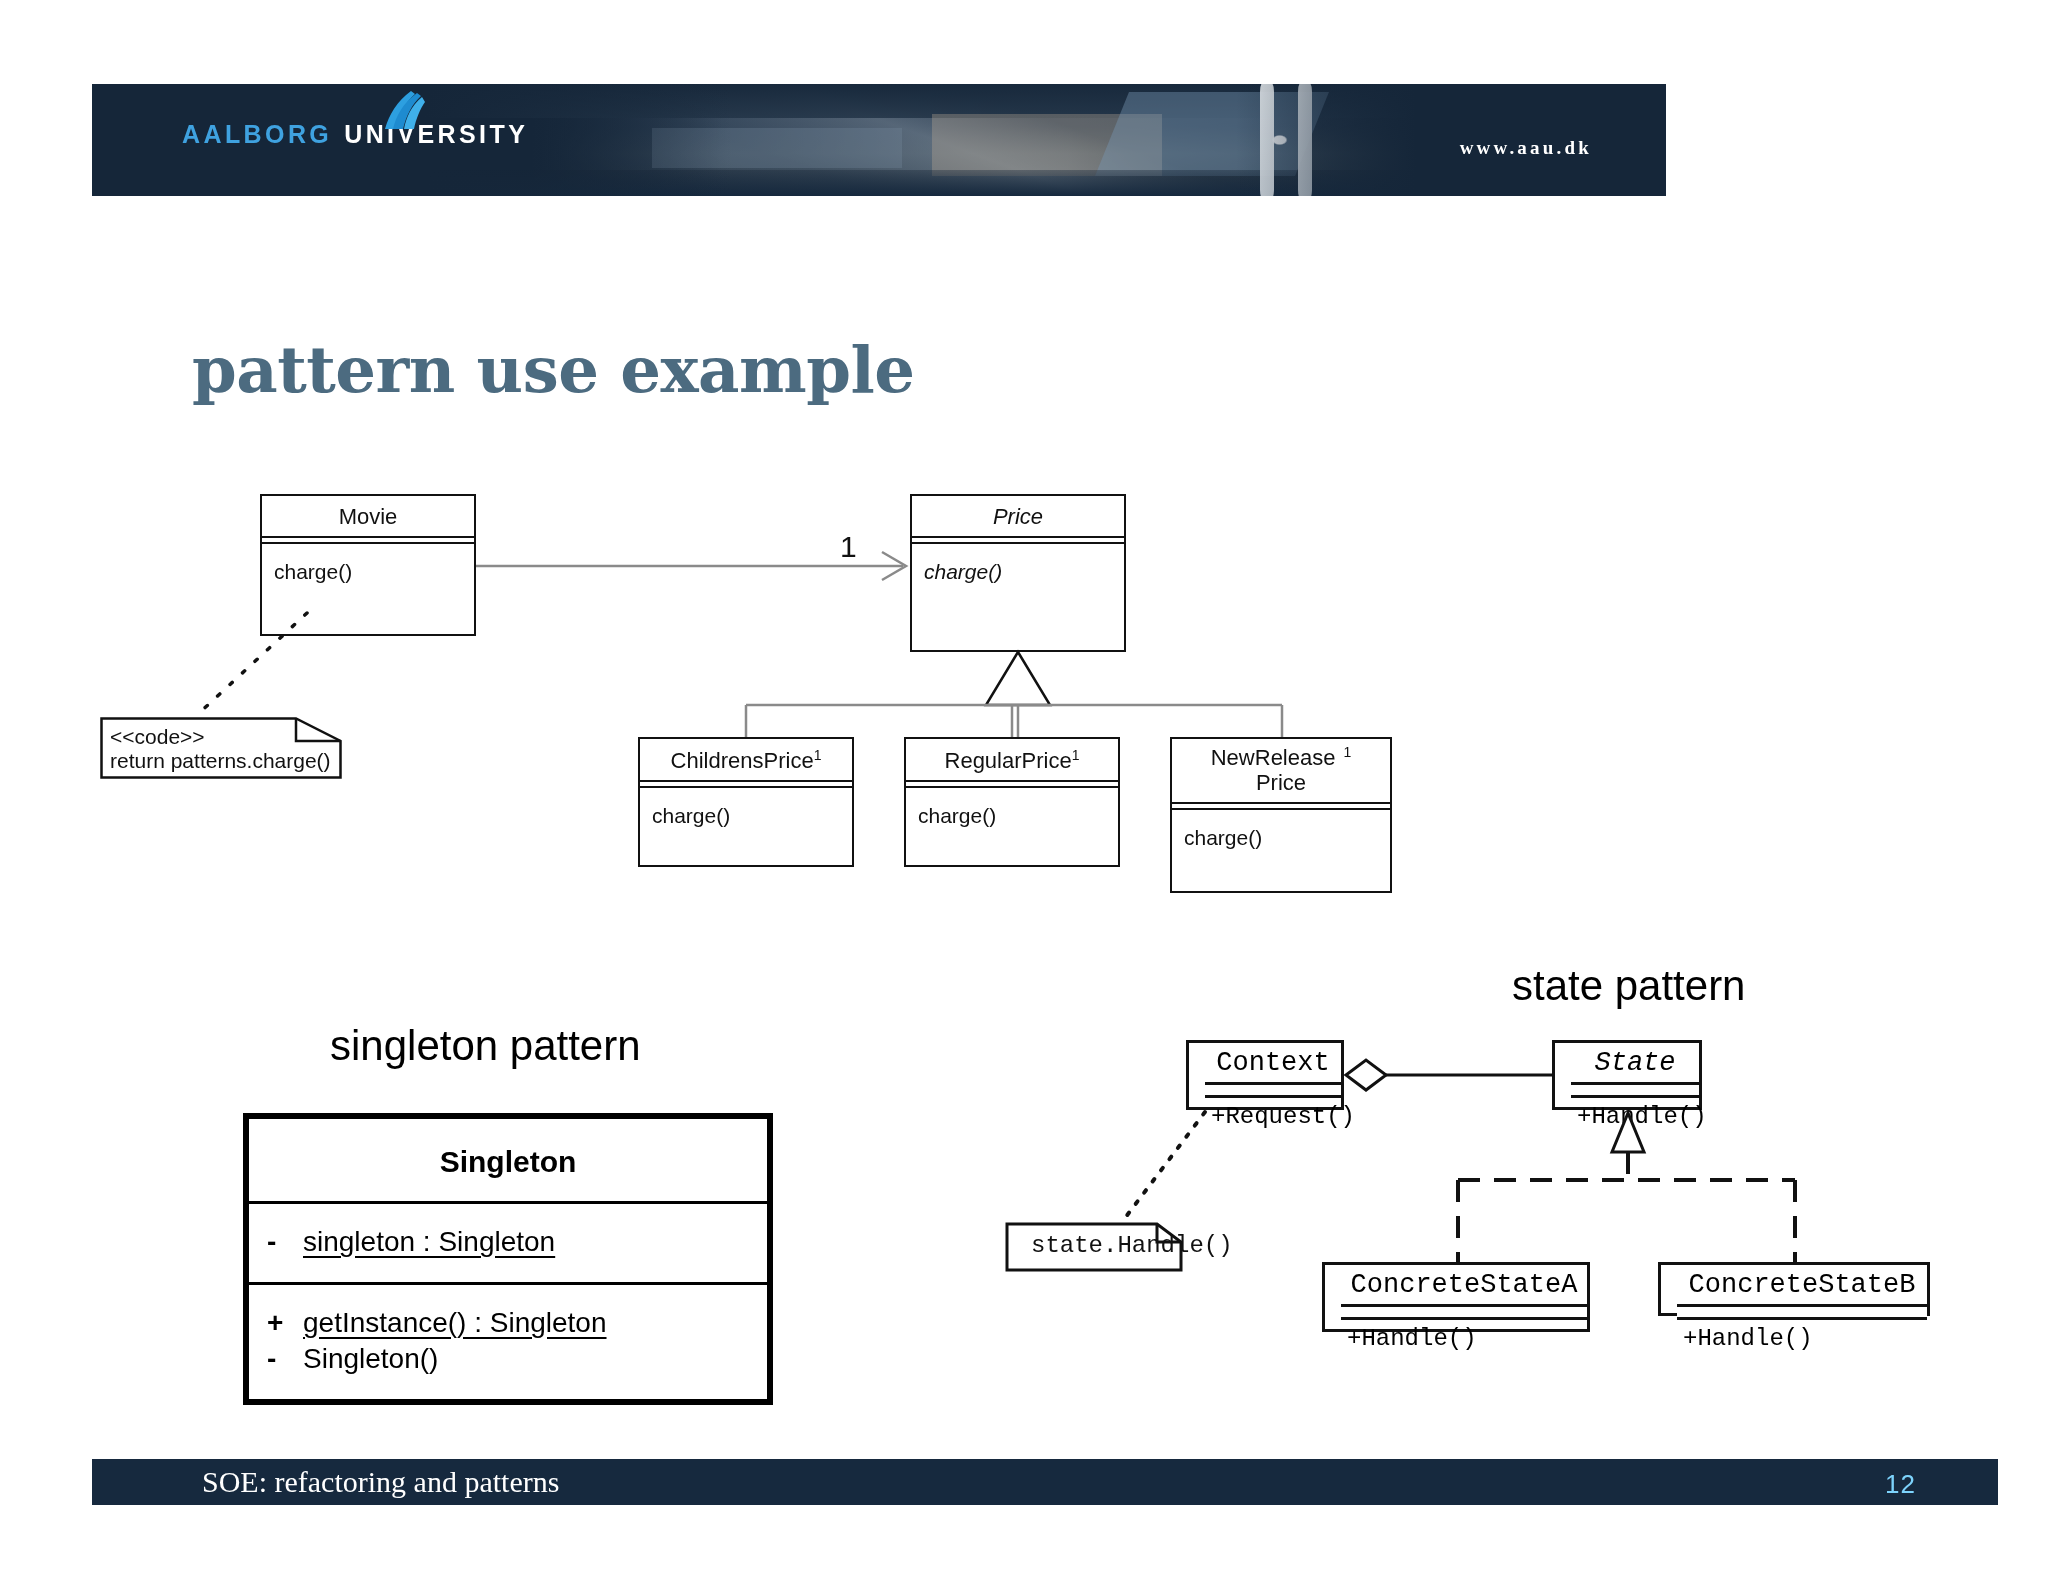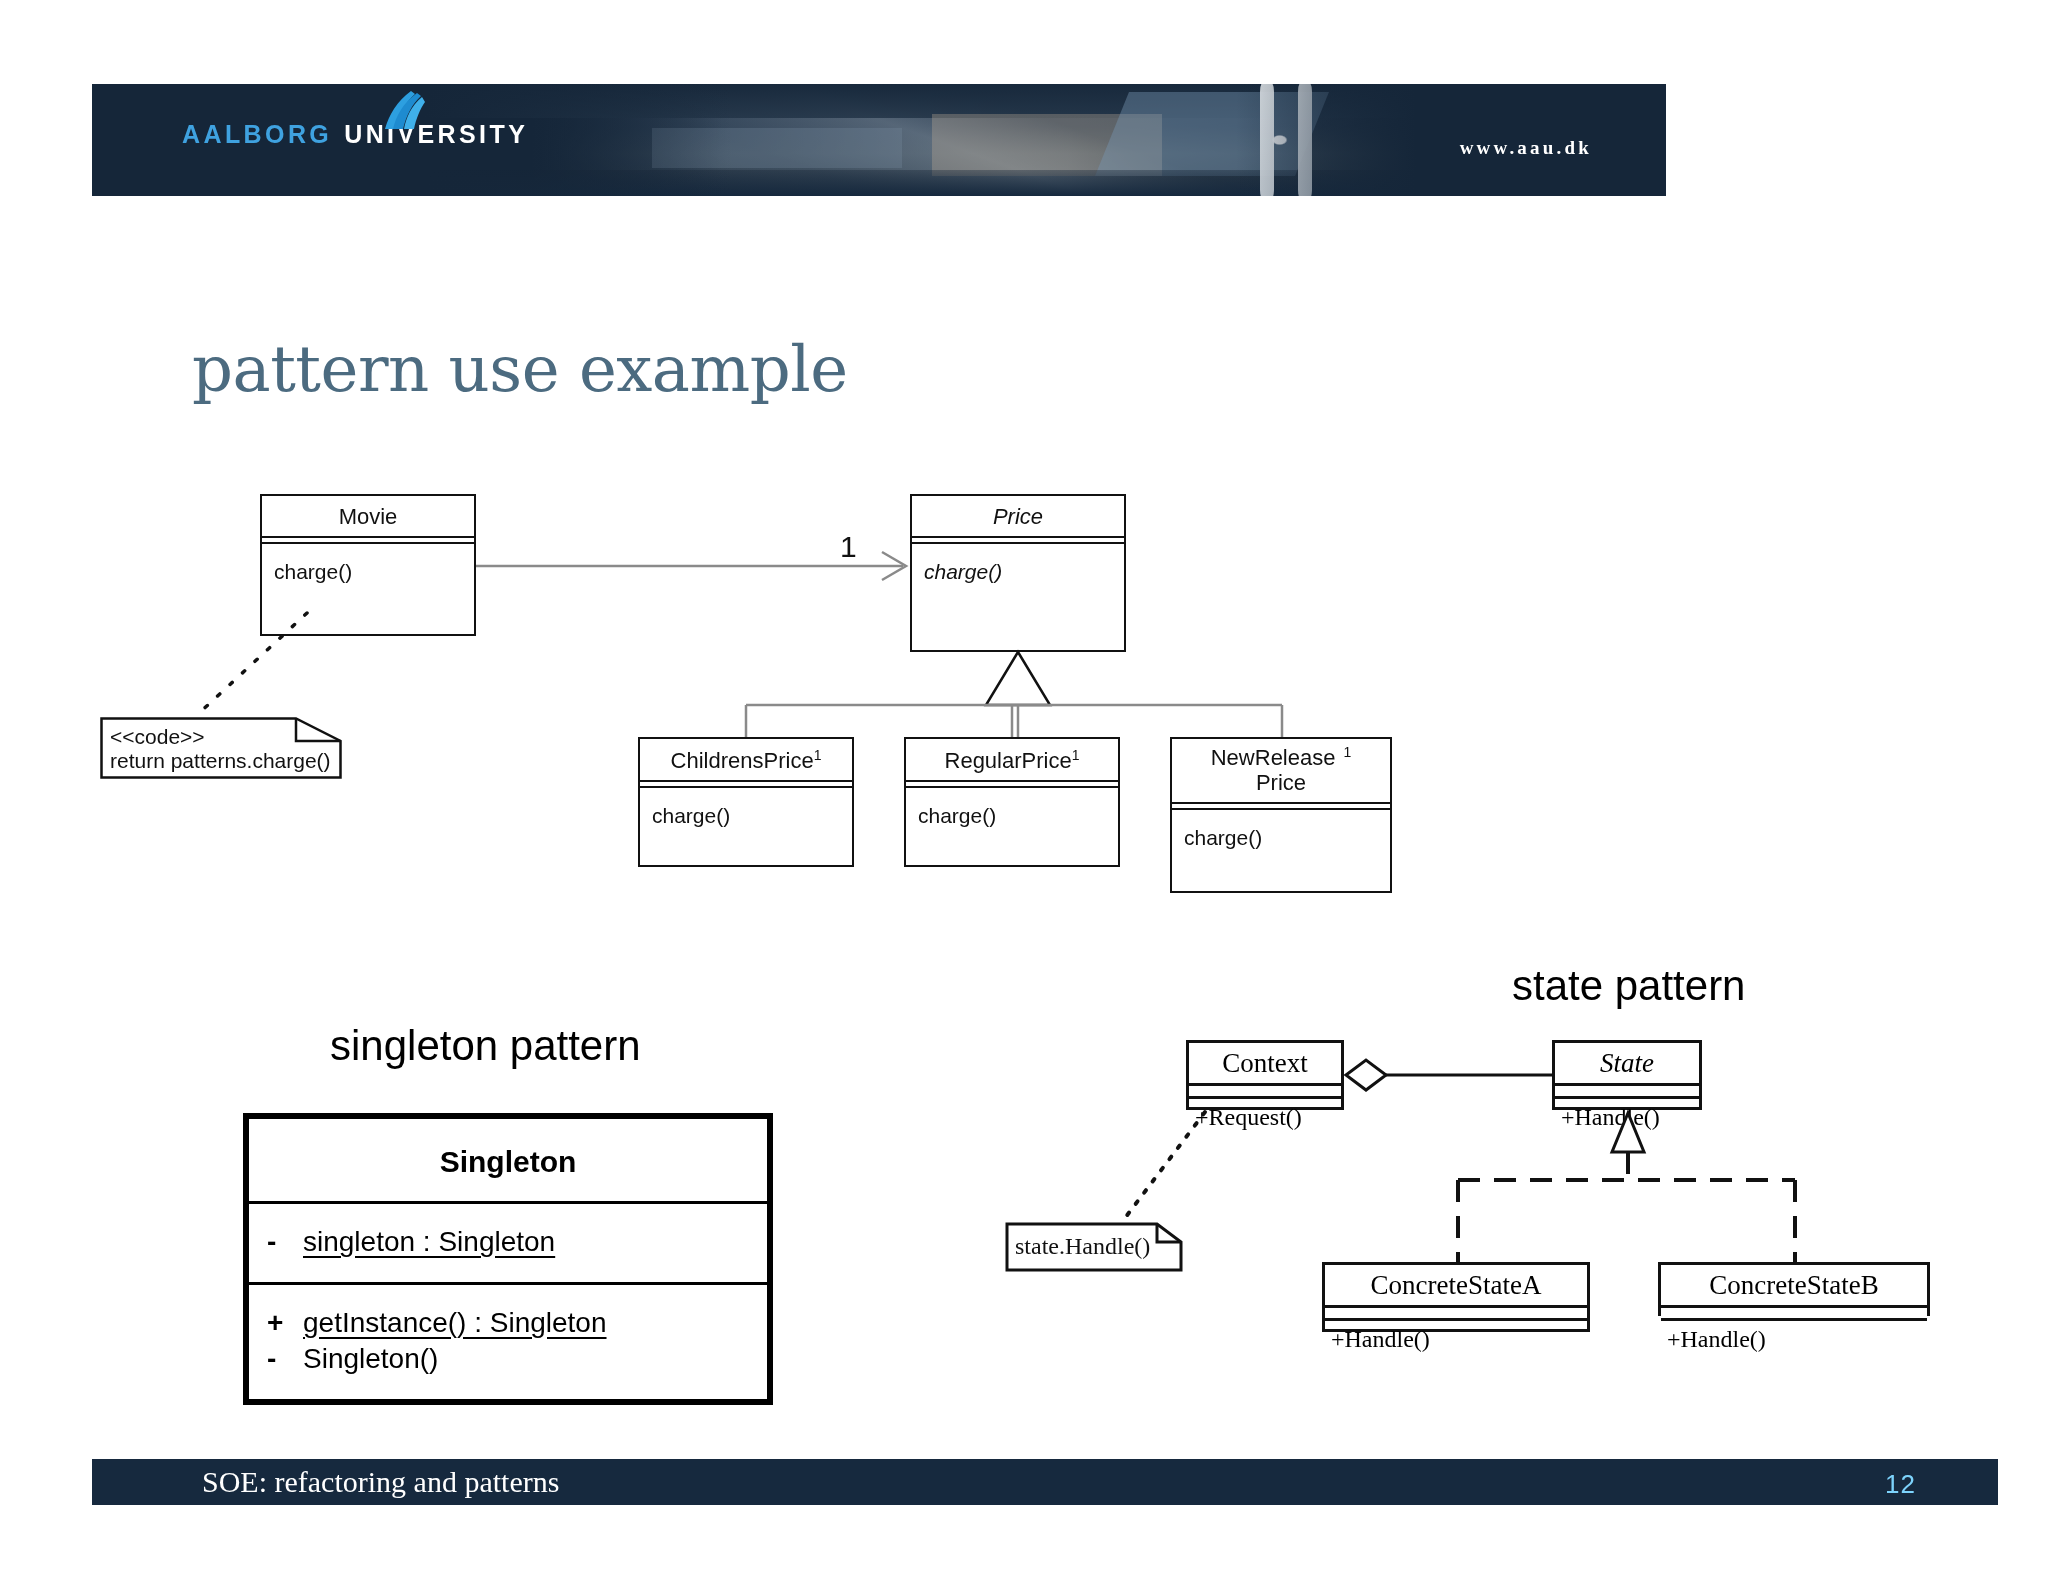--- a/index.html
+++ b/index.html
@@ -39,21 +39,21 @@
   .logo-wrap{position:absolute;left:90px;top:38px;display:flex;align-items:flex-end;gap:0;}
   .logo-text{font-size:25px;font-weight:bold;letter-spacing:3.4px;line-height:1;}
   .logo-text .a{color:#3fa2e0;}
   .logo-text .u{color:#ffffff;}
   .logo-mark{position:absolute;left:283px;top:5px;width:50px;height:44px;}
 
   .aau-url{position:absolute;right:74px;top:53px;color:#ffffff;font-size:19px;
            font-weight:bold;letter-spacing:3.2px;font-family:"Liberation Serif",serif;}
 
   
-  .slide-title{position:absolute;left:192px;top:332px;font-size:64px;font-weight:normal;
+  .slide-title{position:absolute;left:192px;top:332px;font-size:64px;font-weight:bold;
      color:#4c6b80;font-family:"DejaVu Serif",serif;letter-spacing:-.5px;}
 
   
   .uml{position:absolute;box-sizing:border-box;background:#fff;border:2px solid #111;}
   .uml .hdr{text-align:center;font-size:22px;color:#111;padding:8px 0 6px;}
   .uml .sep{height:4px;border-top:2px solid #111;border-bottom:2px solid #111;background:#fff;}
   .uml .body{font-size:21px;color:#111;padding:16px 10px 4px 12px;}
   .ital{font-style:italic;}
   .sup{font-size:14px;vertical-align:super;}
 
@@ -69,21 +69,21 @@
   
   .singleton{position:absolute;left:243px;top:1113px;width:530px;box-sizing:border-box;
       border:6px solid #000;background:#fff;}
   .singleton .s-title{text-align:center;font-size:30px;font-weight:bold;padding:26px 0 22px;}
   .singleton .s-row{border-top:3px solid #000;padding:18px 0 14px 18px;font-size:28px;}
   .singleton .mem{display:block;margin:4px 0 10px;}
   .singleton .sign{display:inline-block;width:36px;font-weight:bold;}
   .singleton .under{text-decoration:underline;text-underline-offset:5px;}
 
   
-  .mono{font-family:Liberation Serif, serif;}
+  .mono{font-family:Liberation Mono, monospace;padding-left:16px;}
   .mbox{position:absolute;box-sizing:border-box;border:3px solid #111;background:#fff;}
   .mbox .m-title{text-align:center;font-size:27px;padding:5px 6px 4px;}
   .mbox .m-sep{height:10px;border-top:3px solid #111;border-bottom:3px solid #111;background:#fff;}
   .mbox .m-ops{font-size:24px;padding:5px 4px 5px 6px;}
 
   
   .footer{position:absolute;left:92px;top:1459px;width:1906px;height:46px;background:#16293e;}
   .footer-txt{position:absolute;left:110px;top:6px;color:#fff;font-size:30px;
               font-family:"Liberation Serif",serif;}
   .footer-page{position:absolute;right:82px;top:10px;color:#7dd3fc;font-size:26px;

